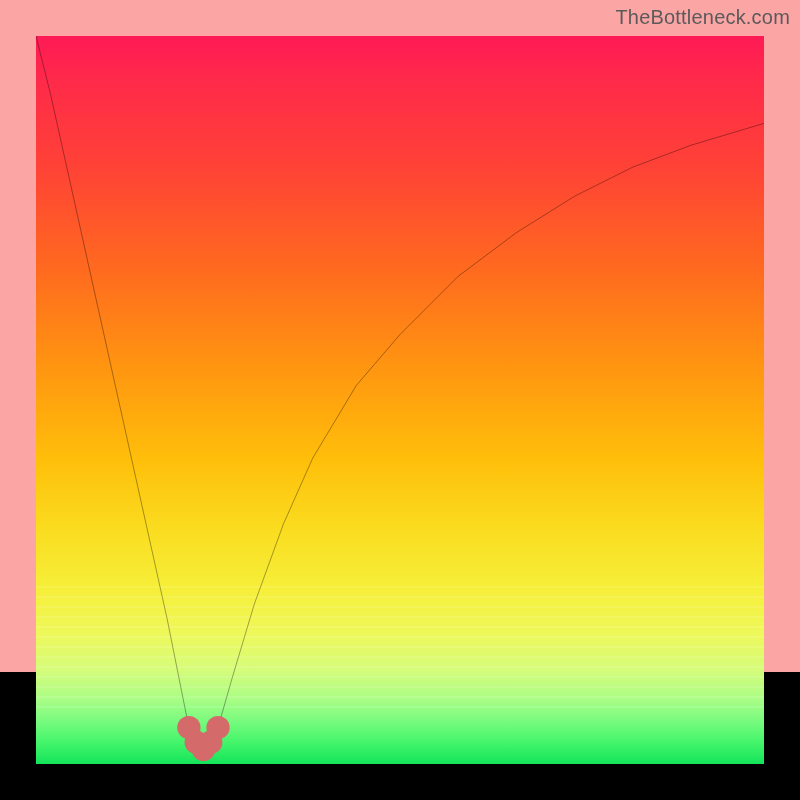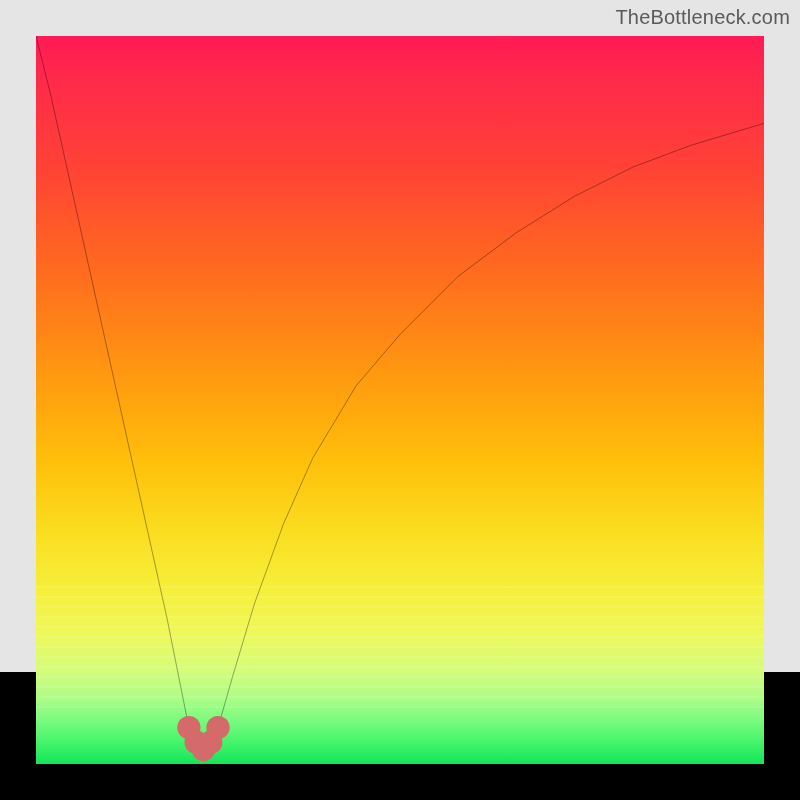--- a/index.html
+++ b/index.html
@@ -8,21 +8,21 @@
     width: 800px;
     height: 800px;
     background: #000;
     overflow: hidden;
     font-family: Arial, Helvetica, sans-serif;
   }
   .frame {
     position: absolute;
     left: 0; top: 0;
     width: 800px; height: 672px;
-    background: #e5e5e5;
+    background: #fca5a5;
   }
   .plot {
     position: absolute;
     left: 36px;
     top: 36px;
     width: 728px;
     height: 728px;
     
     background: linear-gradient(to bottom,
       #ff1a55 0%,

